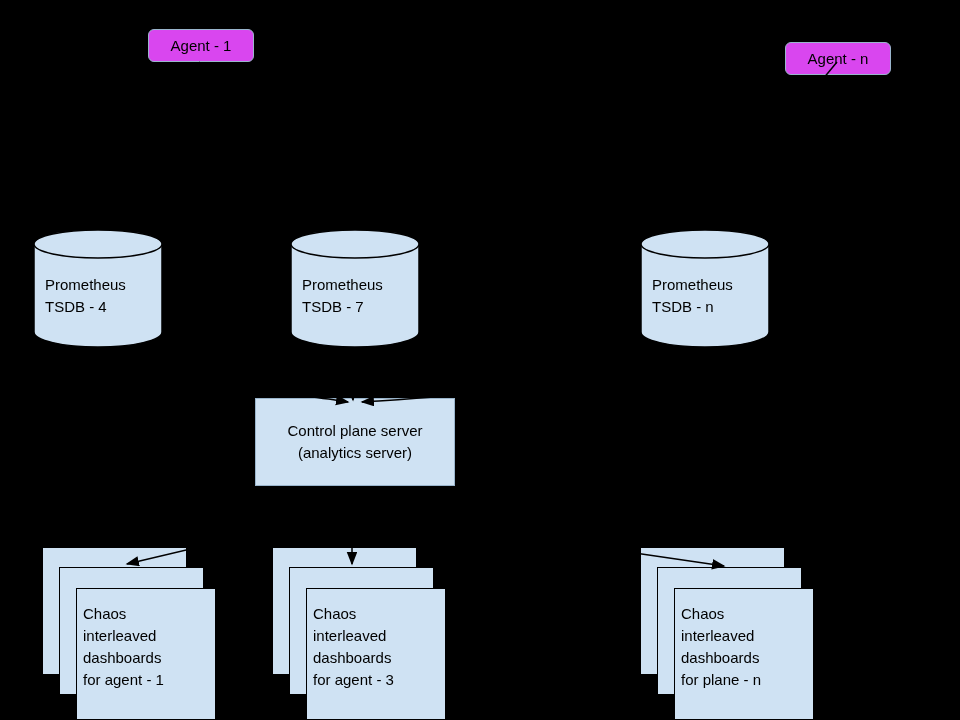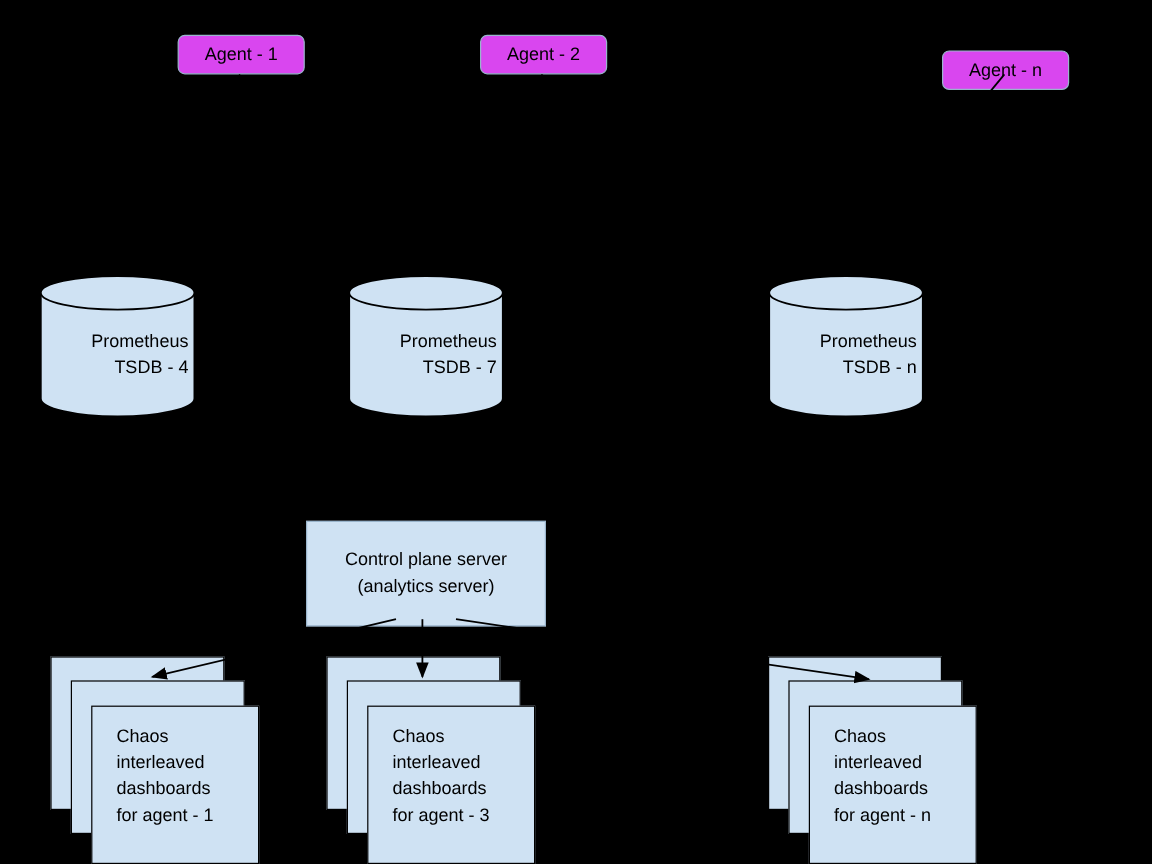--- a/index.html
+++ b/index.html
@@ -36,55 +36,54 @@
   }
   .cylinder .cyl-label {
     position: absolute;
     left: 12px;
     top: 46px;
     width: 112px;
     font-size: 15px;
     line-height: 22px;
     color: #000000;
   }
-  .cyl-line { display: block; text-align: right; }
+  .cyl-line { display: block; }
   .control-box {
     position: absolute;
     left: 255px;
     top: 398px;
     width: 200px;
     height: 88px;
     background: #cfe2f3;
     border: 1px solid #9ab5cc;
     box-sizing: border-box;
     display: flex;
     flex-direction: column;
     align-items: center;
     justify-content: center;
     font-size: 15px;
     line-height: 22px;
     color: #000000;
     text-align: center;
-    margin-top: 36px;
   }
   .stack { position: absolute; width: 190px; height: 180px; }
   .sheet {
     position: absolute;
     width: 145px;
     height: 128px;
     background: #cfe2f3;
     border: 1px solid #000000;
     box-sizing: border-box;
   }
   .sheet.back { left: 0; top: 0; }
   .sheet.mid  { left: 17px; top: 20px; }
   .sheet.front {
     left: 34px; top: 41px;
     width: 140px; height: 132px;
-    padding: 14px 8px 0 20px;
+    padding: 14px 8px 0 6px;
   }
   .sheet-line {
     display: block;
     font-size: 15px;
     line-height: 22px;
     color: #000000;
   }
   #arrow-layer {
     position: absolute;
     left: 0; top: 0;
@@ -92,23 +91,20 @@
     pointer-events: none;
   }
 </style>
 </head>
 <body>
 
 <div id="canvas">
 
   <div class="agent-box" style="left:148px; top:29px;">
     <span>Agent - 1</span>
-  </div>
-  <div class="agent-box" style="left:400px; top:29px;">
-    <span>Agent - 2</span>
   </div>
   <div class="agent-box" style="left:785px; top:42px;">
     <span>Agent - n</span>
   </div>
 
   <div class="cylinder" style="left:33px; top:228px;">
     <svg width="130" height="120" viewBox="0 0 130 120">
       <path d="M1 16 L1 104 C1 112.3 29.7 119 65 119 C100.3 119 129 112.3 129 104 L129 16" fill="#cfe2f3" stroke="#000000" stroke-width="1.5"></path>
       <ellipse cx="65" cy="16" rx="64" ry="14" fill="#cfe2f3" stroke="#000000" stroke-width="1.5"></ellipse>
     </svg>
@@ -167,21 +163,21 @@
     </div>
   </div>
 
   <div class="stack" style="left:640px; top:547px;">
     <div class="sheet back"></div>
     <div class="sheet mid"></div>
     <div class="sheet front">
       <span class="sheet-line">Chaos</span>
       <span class="sheet-line">interleaved</span>
       <span class="sheet-line">dashboards</span>
-      <span class="sheet-line">for agent - n</span>
+      <span class="sheet-line">for plane - n</span>
     </div>
   </div>
 
   <svg id="arrow-layer">
     <defs>
       <marker id="ah" markerWidth="10" markerHeight="8" refX="8" refY="3.5" orient="auto">
         <path d="M0,0 L9,3.5 L0,7 z" fill="#000000"></path>
       </marker>
     </defs>
 

